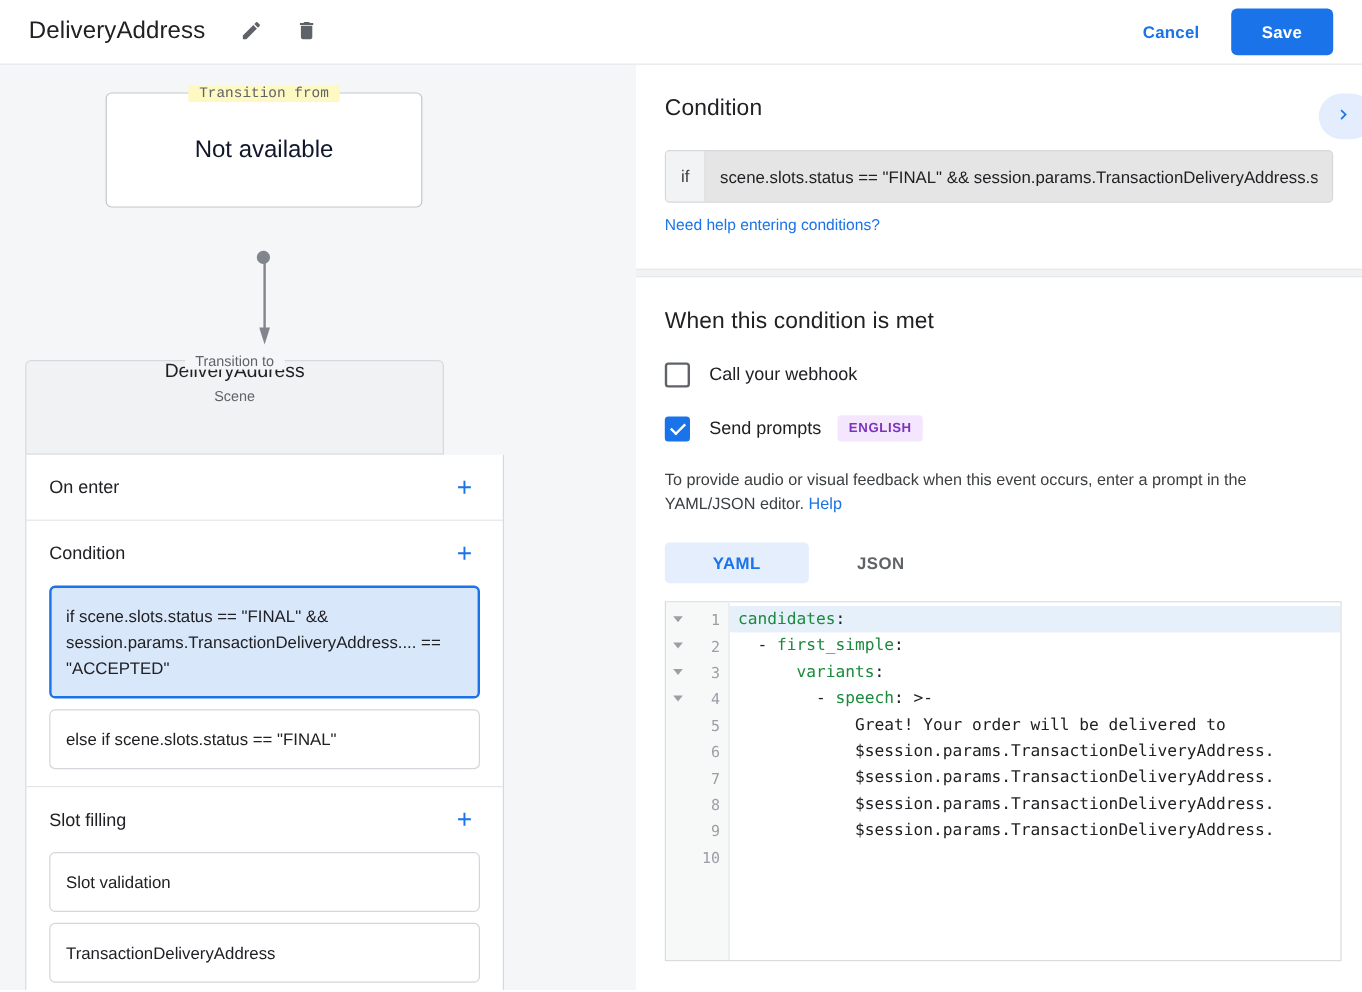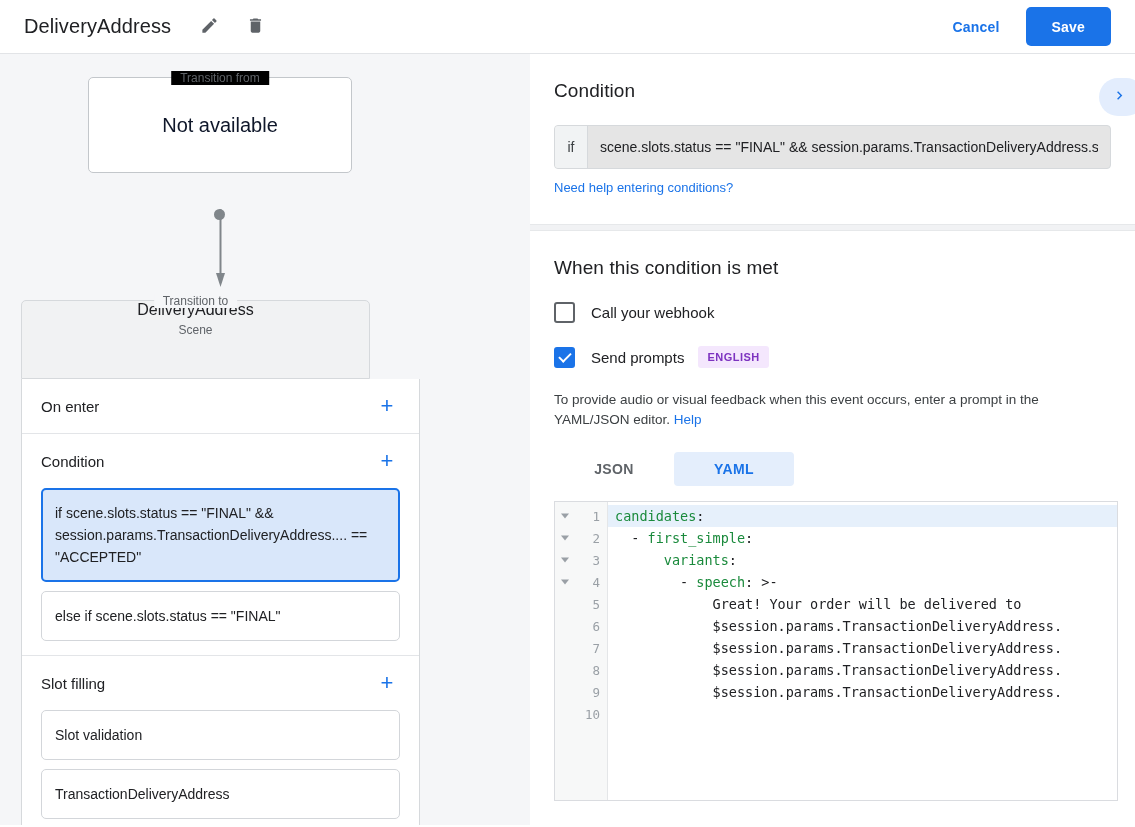--- a/index.html
+++ b/index.html
@@ -54,21 +54,21 @@
     position: absolute; top: -7px; left: 50%; transform: translateX(-50%);
     background: #f5f6f8; padding: 0 9px;
     font-size: 12px; color: #5f6368; white-space: nowrap;
   }
   #transition-from {
     position: absolute; left: 88px; top: 23px; width: 264px; height: 96px;
     background: #ffffff; border: 1px solid #c3c7cb; border-radius: 5px;
     display: flex; align-items: center; justify-content: center;
   }
   #transition-from .node-title { font-size: 20px; color: #0f172a; }
-  #transition-from .graph-legend { background: #000000; }
+  #transition-from .graph-legend { background: #fef9c3; font-family: Liberation Mono, monospace; }
 
   #edge {
     position: absolute; left: 216px; top: 155px; width: 9px; height: 80px;
   }
   #node-dot {
     position: absolute; left: 214px; top: 155px;
     width: 11px; height: 11px; border-radius: 50%; background: #80868b;
   }
 
   #transition-to {
@@ -341,22 +341,22 @@
       <span class="check-label">Send prompts</span>
       <span class="lang-badge">ENGLISH</span>
     </div>
 
     <div id="prompt-desc">
       <span>To provide audio or visual feedback when this event occurs, enter a prompt in the YAML/JSON editor.</span>
       <a>Help</a>
     </div>
 
     <div id="editor-tabs">
+      <button class="ed-tab active">YAML</button>
       <button class="ed-tab">JSON</button>
-      <button class="ed-tab active">YAML</button>
     </div>
 
     <div id="editor">
       <div id="gutter">
           <div class="gut-row">
             <span class="fold"></span>
             <span class="gut-num">1</span>
           </div>
           <div class="gut-row">
             <span class="fold"></span>

